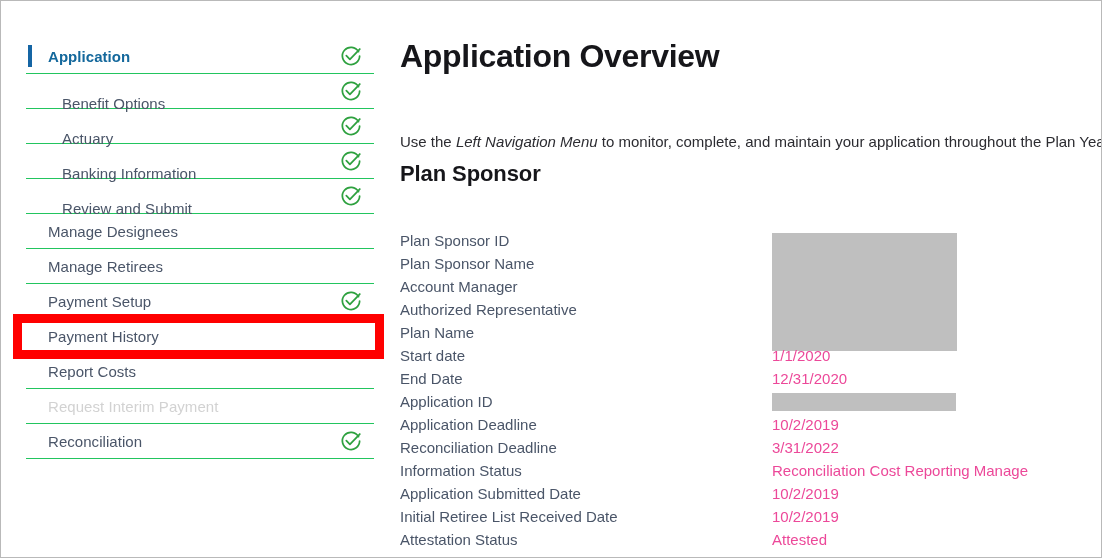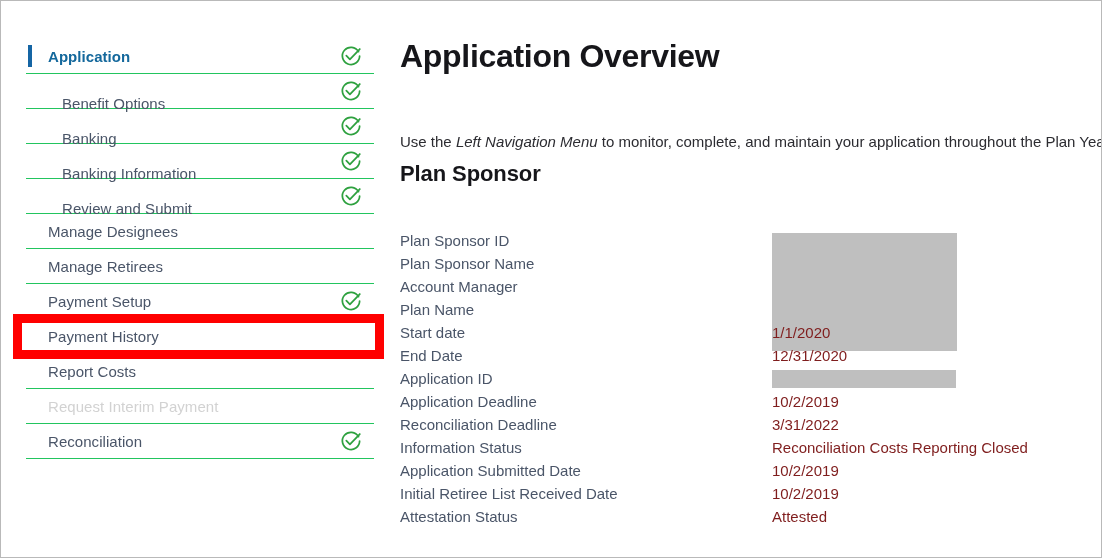--- a/index.html
+++ b/index.html
@@ -151,21 +151,21 @@
     top: 0;
     font-size: 15px;
     color: #4a5568;
     white-space: nowrap;
   }
   .field-value {
     position: absolute;
     left: 372px;
     top: 0;
     font-size: 15px;
-    color: #7f1d1d;
+    color: #ec4899;
     white-space: nowrap;
   }
 
   
   .redact-big {
     position: absolute;
     left: 372px;
     top: 4px;
     width: 185px;
     height: 118px;
@@ -195,21 +195,21 @@
           </svg></span>
       </div>
       <div class="nav-item level-2">
         <span class="nav-label">Benefit Options</span>
         <span class="check-wrap"><svg width="22" height="22" viewBox="0 0 24 24" fill="none">
             <path d="M20.2 7.3 A9.4 9.4 0 1 0 21.4 12" stroke="#2ea13f" stroke-width="1.9" fill="none" stroke-linecap="round"></path>
             <path d="M6.9 11.7 L10.8 15.6 L21.6 4.4" stroke="#2ea13f" stroke-width="1.9" fill="none" stroke-linecap="round" stroke-linejoin="round"></path>
           </svg></span>
       </div>
       <div class="nav-item level-2">
-        <span class="nav-label">Banking</span>
+        <span class="nav-label">Actuary</span>
         <span class="check-wrap"><svg width="22" height="22" viewBox="0 0 24 24" fill="none">
             <path d="M20.2 7.3 A9.4 9.4 0 1 0 21.4 12" stroke="#2ea13f" stroke-width="1.9" fill="none" stroke-linecap="round"></path>
             <path d="M6.9 11.7 L10.8 15.6 L21.6 4.4" stroke="#2ea13f" stroke-width="1.9" fill="none" stroke-linecap="round" stroke-linejoin="round"></path>
           </svg></span>
       </div>
       <div class="nav-item level-2">
         <span class="nav-label">Banking Information</span>
         <span class="check-wrap"><svg width="22" height="22" viewBox="0 0 24 24" fill="none">
             <path d="M20.2 7.3 A9.4 9.4 0 1 0 21.4 12" stroke="#2ea13f" stroke-width="1.9" fill="none" stroke-linecap="round"></path>
             <path d="M6.9 11.7 L10.8 15.6 L21.6 4.4" stroke="#2ea13f" stroke-width="1.9" fill="none" stroke-linecap="round" stroke-linejoin="round"></path>
@@ -270,20 +270,23 @@
           <span class="field-label">Plan Sponsor ID</span>
           <span class="redact-big"></span>
         </div>
         <div class="field-row">
           <span class="field-label">Plan Sponsor Name</span>
         </div>
         <div class="field-row">
           <span class="field-label">Account Manager</span>
         </div>
         <div class="field-row">
+          <span class="field-label">Authorized Representative</span>
+        </div>
+        <div class="field-row">
           <span class="field-label">Plan Name</span>
         </div>
         <div class="field-row">
           <span class="field-label">Start date</span>
           <span class="field-value">1/1/2020</span>
         </div>
         <div class="field-row">
           <span class="field-label">End Date</span>
           <span class="field-value">12/31/2020</span>
         </div>
@@ -294,21 +297,21 @@
         <div class="field-row">
           <span class="field-label">Application Deadline</span>
           <span class="field-value">10/2/2019</span>
         </div>
         <div class="field-row">
           <span class="field-label">Reconciliation Deadline</span>
           <span class="field-value">3/31/2022</span>
         </div>
         <div class="field-row">
           <span class="field-label">Information Status</span>
-          <span class="field-value">Reconciliation Costs Reporting Closed</span>
+          <span class="field-value">Reconciliation Cost Reporting Manage</span>
         </div>
         <div class="field-row">
           <span class="field-label">Application Submitted Date</span>
           <span class="field-value">10/2/2019</span>
         </div>
         <div class="field-row">
           <span class="field-label">Initial Retiree List Received Date</span>
           <span class="field-value">10/2/2019</span>
         </div>
         <div class="field-row">

